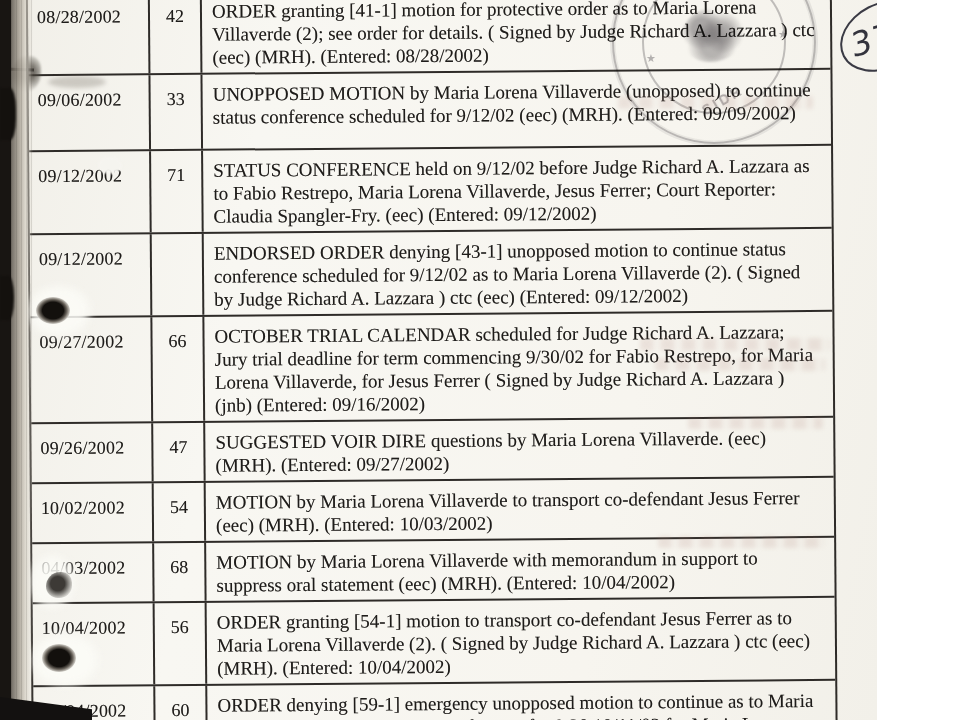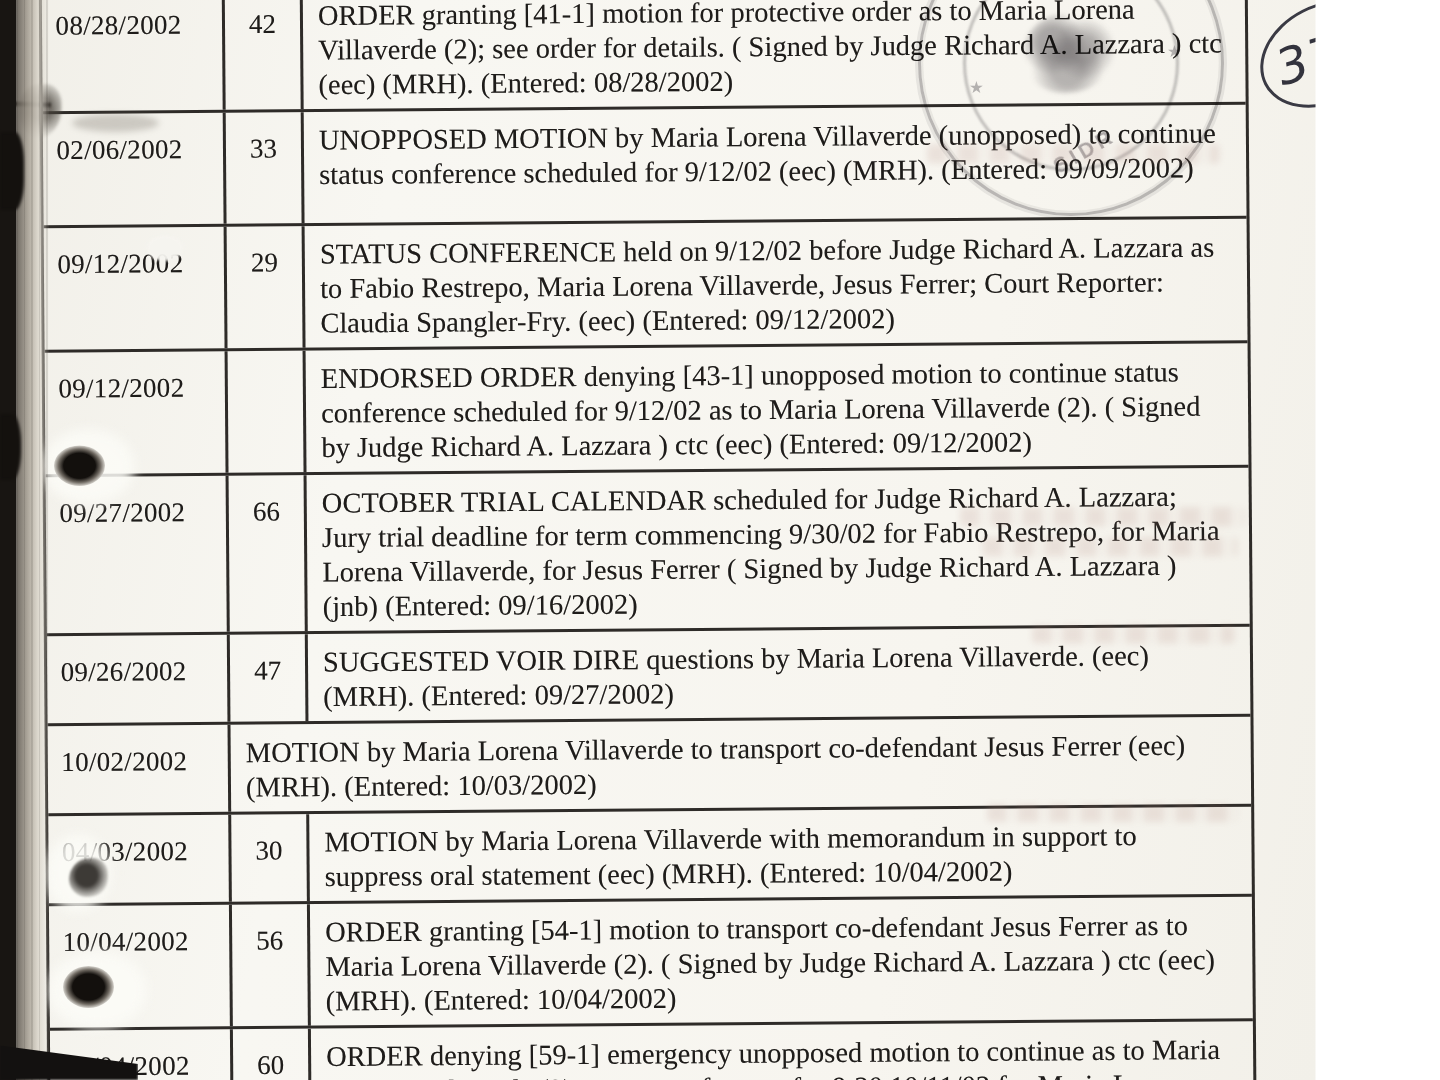--- a/index.html
+++ b/index.html
@@ -91,51 +91,52 @@
 
 <div class="screen">
 
   <div class="table-wrap" id="docket-table">
       <div class="row" style="min-height: 82px;">
         <div class="cell date">08/28/2002</div>
         <div class="cell doc"><span>42</span></div>
         <div class="cell desc">ORDER granting [41-1] motion for protective order as to Maria Lorena Villaverde (2); see order for details. ( Signed by Judge Richard A. Lazzara ) ctc (eec) (MRH). (Entered: 08/28/2002)</div>
       </div>
       <div class="row" style="min-height: 76px;">
-        <div class="cell date">02/06/2002</div>
+        <div class="cell date">09/06/2002</div>
         <div class="cell doc"><span>33</span></div>
         <div class="cell desc">UNOPPOSED MOTION by Maria Lorena Villaverde (unopposed) to continue status conference scheduled for 9/12/02 (eec) (MRH). (Entered: 09/09/2002)</div>
       </div>
       <div class="row" style="min-height: 77px;">
         <div class="cell date">09/12/2002</div>
-        <div class="cell doc"><span>29</span></div>
+        <div class="cell doc"><span>71</span></div>
         <div class="cell desc">STATUS CONFERENCE held on 9/12/02 before Judge Richard A. Lazzara as to Fabio Restrepo, Maria Lorena Villaverde, Jesus Ferrer; Court Reporter: Claudia Spangler-Fry. (eec) (Entered: 09/12/2002)</div>
       </div>
       <div class="row" style="min-height: 73px;">
         <div class="cell date">09/12/2002</div>
         <div class="cell doc"><span></span></div>
         <div class="cell desc">ENDORSED ORDER denying [43-1] unopposed motion to continue status conference scheduled for 9/12/02 as to Maria Lorena Villaverde (2). ( Signed by Judge Richard A. Lazzara ) ctc (eec) (Entered: 09/12/2002)</div>
       </div>
       <div class="row" style="min-height: 97px;">
         <div class="cell date">09/27/2002</div>
         <div class="cell doc"><span>66</span></div>
         <div class="cell desc">OCTOBER TRIAL CALENDAR scheduled for Judge Richard A. Lazzara; Jury trial deadline for term commencing 9/30/02 for Fabio Restrepo, for Maria Lorena Villaverde, for Jesus Ferrer ( Signed by Judge Richard A. Lazzara ) (jnb) (Entered: 09/16/2002)</div>
       </div>
       <div class="row" style="min-height: 53px;">
         <div class="cell date">09/26/2002</div>
         <div class="cell doc"><span>47</span></div>
         <div class="cell desc">SUGGESTED VOIR DIRE questions by Maria Lorena Villaverde. (eec) (MRH). (Entered: 09/27/2002)</div>
       </div>
       <div class="row" style="min-height: 55px;">
         <div class="cell date">10/02/2002</div>
+        <div class="cell doc"><span>54</span></div>
         <div class="cell desc">MOTION by Maria Lorena Villaverde to transport co-defendant Jesus Ferrer (eec) (MRH). (Entered: 10/03/2002)</div>
       </div>
       <div class="row" style="min-height: 54px;">
         <div class="cell date">04/03/2002</div>
-        <div class="cell doc"><span>30</span></div>
+        <div class="cell doc"><span>68</span></div>
         <div class="cell desc">MOTION by Maria Lorena Villaverde with memorandum in support to suppress oral statement (eec) (MRH). (Entered: 10/04/2002)</div>
       </div>
       <div class="row" style="min-height: 76px;">
         <div class="cell date">10/04/2002</div>
         <div class="cell doc"><span>56</span></div>
         <div class="cell desc">ORDER granting [54-1] motion to transport co-defendant Jesus Ferrer as to Maria Lorena Villaverde (2). ( Signed by Judge Richard A. Lazzara ) ctc (eec) (MRH). (Entered: 10/04/2002)</div>
       </div>
       <div class="row" style="min-height: 120px;">
         <div class="cell date">10/04/2002</div>
         <div class="cell doc"><span>60</span></div>

